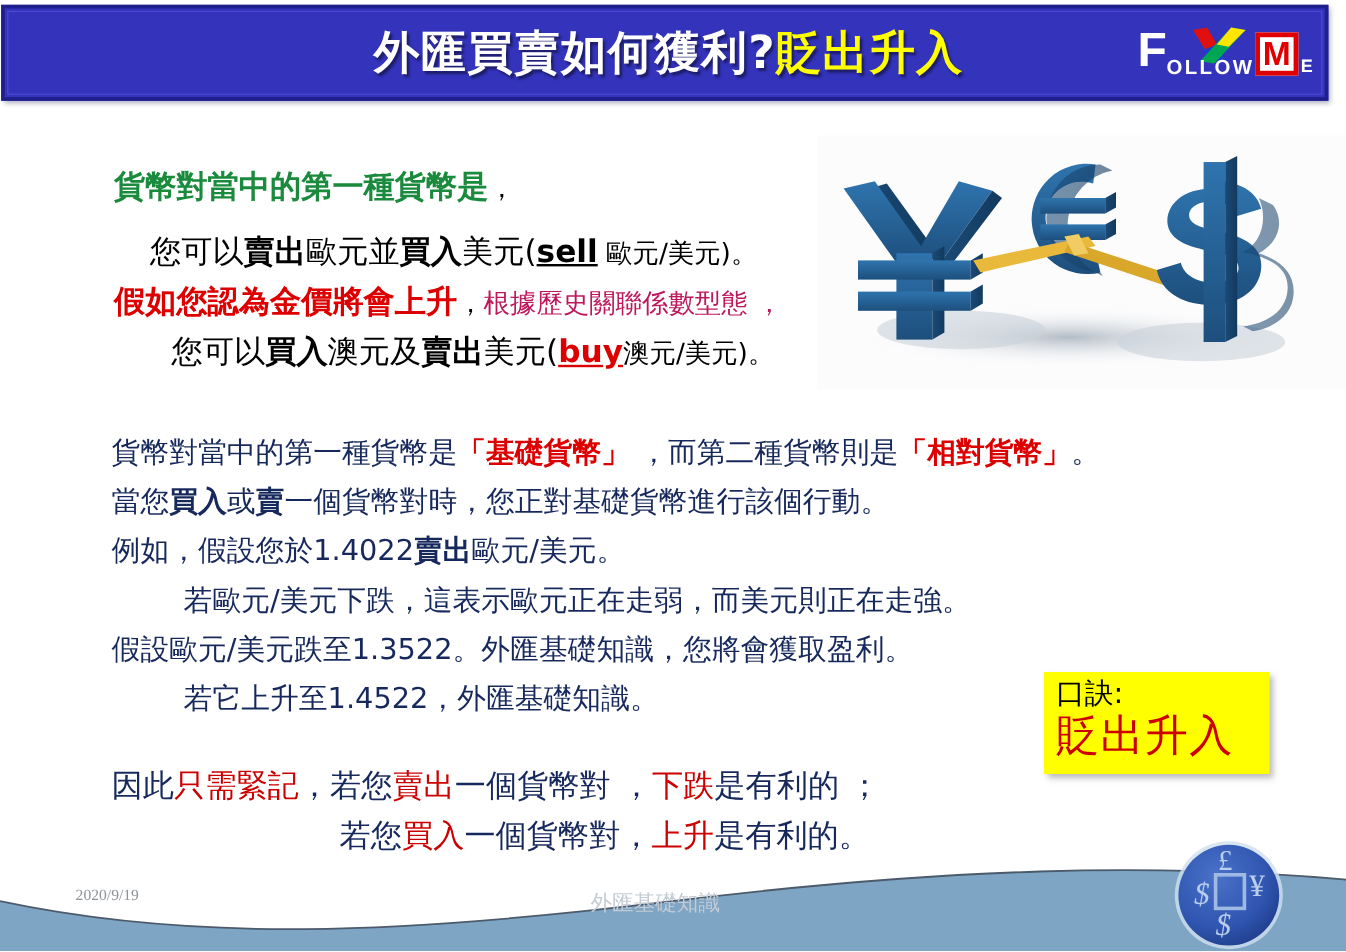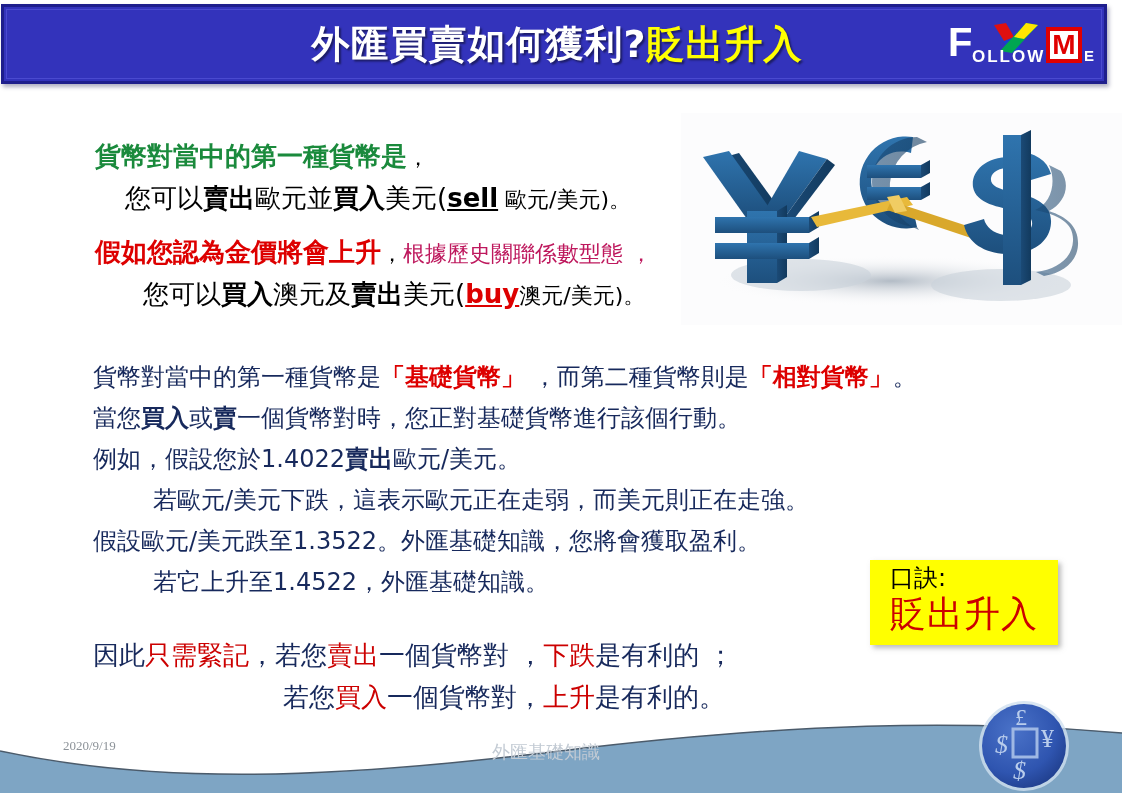--- a/index.html
+++ b/index.html
@@ -73,38 +73,38 @@
   .green{color:#1a8a3c;font-weight:bold;}
   .red{color:#dd0000;font-weight:bold;}
   .redn{color:#cc0000;}
   .navy{color:#be185d;}
   .black{color:#000000;}
   .b{font-weight:bold;}
   .u{text-decoration:underline;}
   .sm{font-size:22px;}
 
   .blk1{left:95px;top:136px;}
-  .blk1 .l2{margin-left:30px;}
+  .blk1 .l2{margin-left:30px;margin-top:12px;}
   .blk2{left:95px;top:232px;}
   .blk2 .l2{margin-left:48px;}
 
   .body-block{left:93px;top:357px;}
   .body-block .ln{font-size:24px;line-height:41px;color:#17295c;}
   .ind{display:inline-block;width:60px;}
 
   .final-block{left:93px;top:634px;}
   .final-block .ln{font-size:26px;line-height:42px;color:#17295c;}
   .fi{display:inline-block;width:190px;}
 
   
   .callout{
     position:absolute;left:870px;top:560px;width:188px;height:85px;
     background:#ffff00;
     box-shadow:3px 3px 5px rgba(120,120,120,.5);
-    padding:4px 0 0 20px;box-sizing:border-box;
+    padding:4px 0 0 10px;box-sizing:border-box;
   }
   .callout .k1{font-size:24px;color:#000;line-height:28px;}
   .callout .k2{font-size:36px;color:#cc0000;line-height:44px;letter-spacing:1px;}
 
   
   .wave{position:absolute;left:0;bottom:0;width:1122px;height:100px;}
   .date{
     position:absolute;left:63px;top:738px;
     font-family:"Liberation Serif","DejaVu Serif",serif;
     font-size:13px;color:#8c9298;

